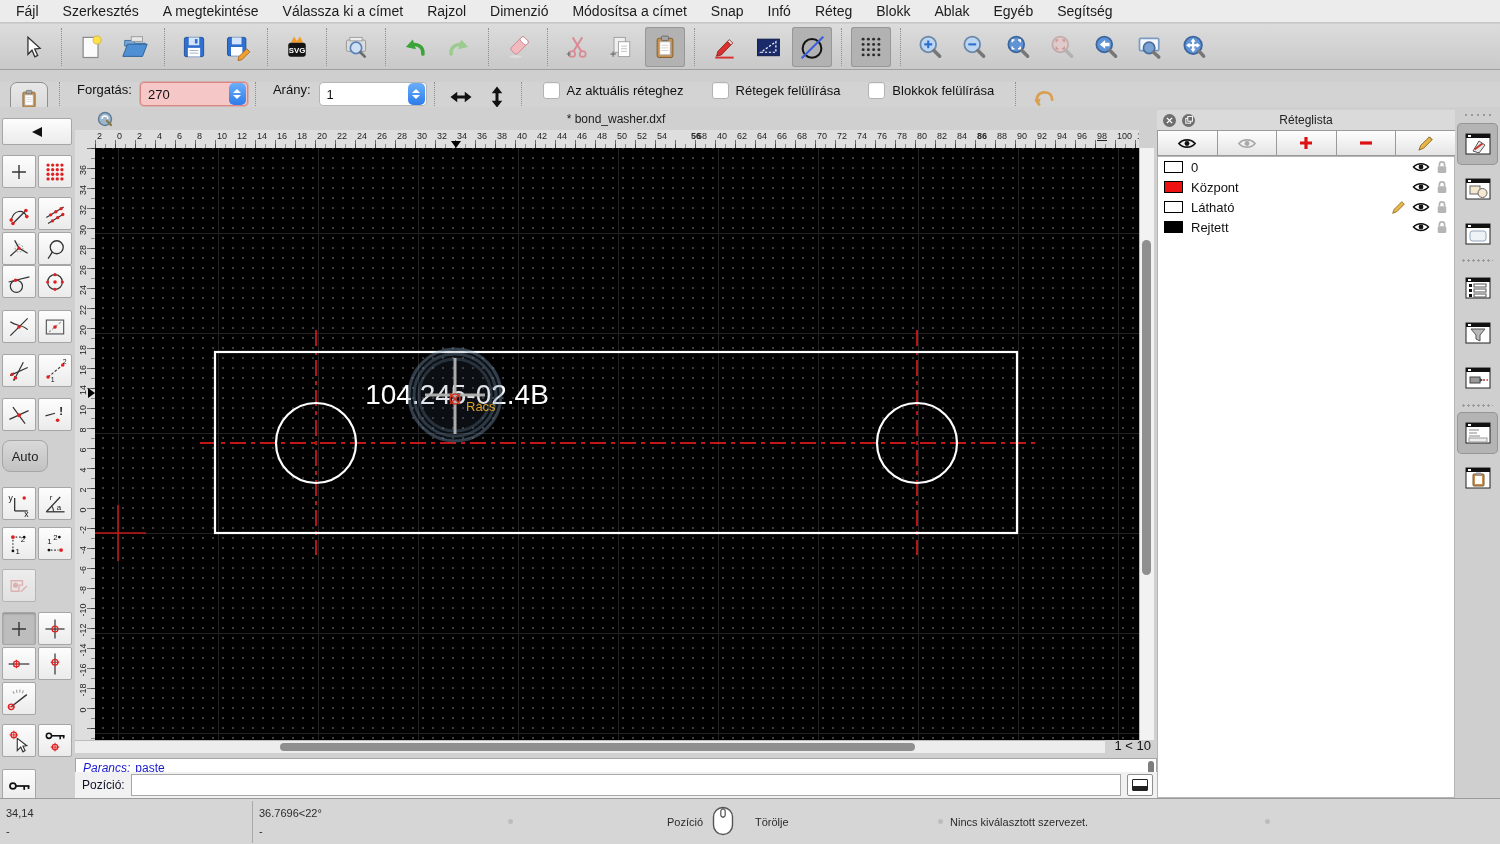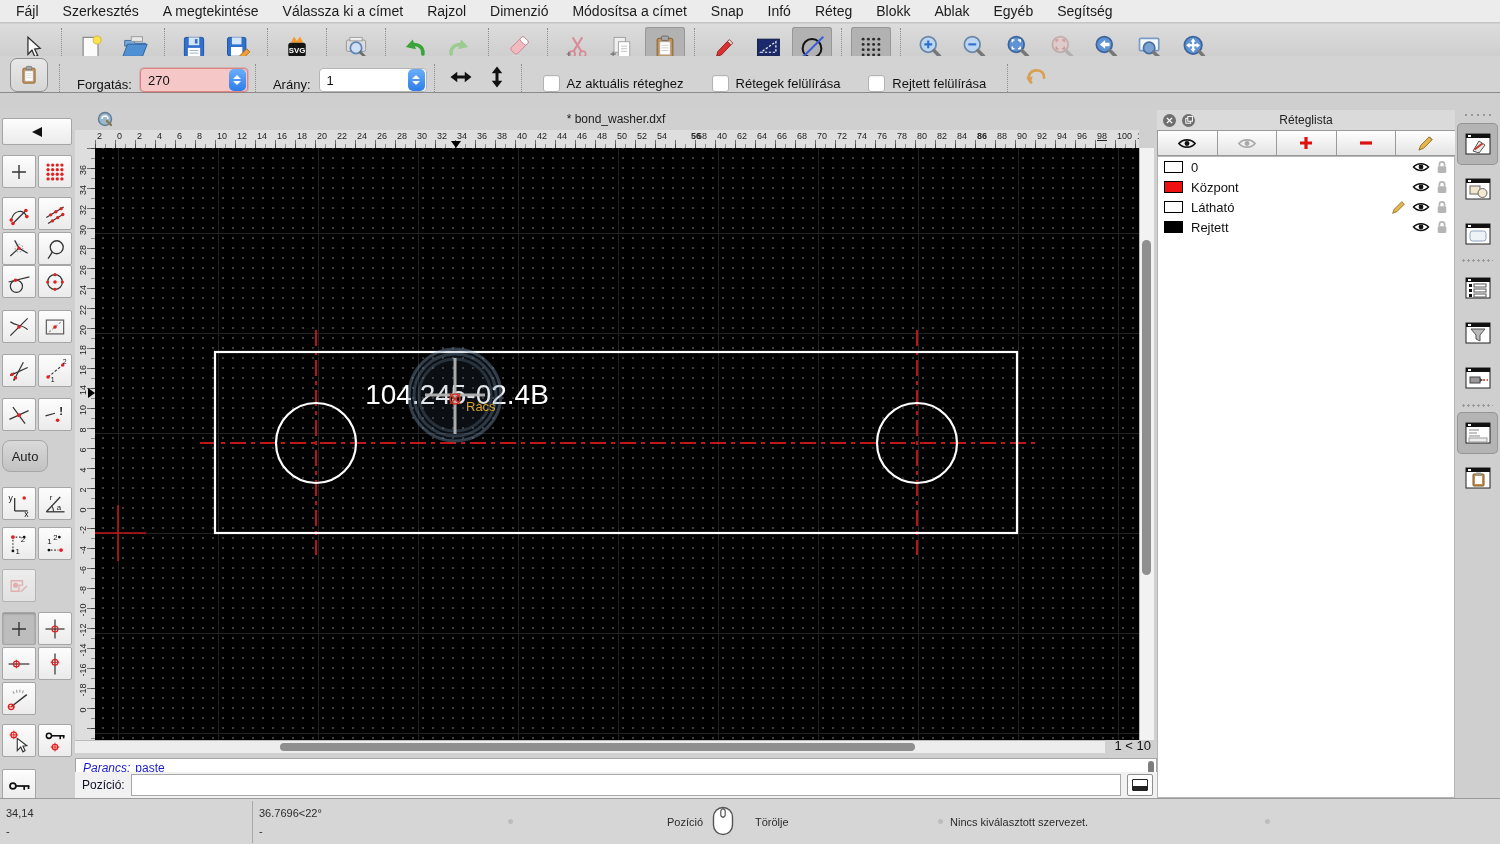--- a/index.html
+++ b/index.html
@@ -8,21 +8,21 @@
   
   .menubar{position:absolute;left:0;top:0;width:1500px;height:23px;background:#ececec;border-bottom:1px solid #c6c6c6;display:flex;align-items:center;gap:24px;padding-left:16px;box-sizing:border-box;font-size:14px;color:#1b1b1b;}
   .menu-item{white-space:nowrap;cursor:default;}
   
   .toolbar{position:absolute;left:0;top:24px;width:1500px;height:46px;background:linear-gradient(#dcdcdc,#c9c9c9);border-bottom:1px solid #9f9f9f;display:flex;align-items:center;padding-left:10px;box-sizing:border-box;}
   .tbtn{width:40px;height:40px;display:flex;align-items:center;justify-content:center;border-radius:3px;margin:0 2px;}
   .tbtn.active{background:#b2b2b2;box-shadow:inset 0 0 0 1px #979797;}
   .tbtn.disabled{opacity:.55;}
   .vsep{width:0;height:38px;border-left:1px dotted #8d8d8d;margin:0 7px;}
   
-  .optbar{position:absolute;left:0;top:56px;width:1500px;height:37px;background:#d3d3d3;border-bottom:1px solid #8b8b8b;display:flex;align-items:flex-end;padding-left:10px;box-sizing:border-box;font-size:13px;color:#111;}
+  .optbar{position:absolute;left:0;top:82px;width:1500px;height:37px;background:#d3d3d3;border-bottom:1px solid #8b8b8b;display:flex;align-items:flex-start;padding-left:10px;box-sizing:border-box;font-size:13px;color:#111;}
   .optbar .vsep{height:28px;}
   .opt-label{margin:0 8px 0 10px;}
   .spinfield{height:24px;border:1px solid #b5b5b5;border-radius:4px;background:#fff;display:flex;align-items:center;width:108px;box-sizing:border-box;padding-left:7px;font-size:13px;justify-content:space-between;}
   .spinfield.pink{background:#f6c7c7;border-color:#d98686;box-shadow:0 0 0 1px rgba(214,80,80,.25);}
   .stepper{width:17px;height:22px;margin-right:1px;border-radius:5px;background:linear-gradient(#6aaefc,#2d7ce9);display:flex;flex-direction:column;align-items:center;justify-content:center;gap:2px;}
   .stepper i{width:0;height:0;border-left:4px solid transparent;border-right:4px solid transparent;}
   .stepper i.up{border-bottom:4px solid #fff;}
   .stepper i.dn{border-top:4px solid #fff;}
   .opt-check{display:flex;align-items:center;margin:0 14px;gap:7px;cursor:default;}
   .opt-check .box{width:15px;height:15px;background:#fff;border:1px solid #b3b3b3;border-radius:3px;box-shadow:inset 0 1px 1px rgba(0,0,0,.06);}
@@ -367,21 +367,21 @@
       <span class="opt-check">
         <span class="box"></span>
         <span>Az aktuális réteghez</span>
       </span>
       <span class="opt-check">
         <span class="box"></span>
         <span>Rétegek felülírása</span>
       </span>
       <span class="opt-check">
         <span class="box"></span>
-        <span>Rejtett felülírása</span>
+        <span>Blokkok felülírása</span>
       </span>
     </div>
   <div class="vsep"></div>
   <div class="tbtn" style="width:38px;height:32px;">
     <svg width="26" height="26" viewBox="0 0 32 32">
         <path d="M10 24 C4 18 8 9 17 9 C23 9 26 13 26 18" fill="none" stroke="#d8a050" stroke-width="3.4" stroke-linecap="round"></path>
         <path d="M4 18 L12 16.5 L9 25 Z" fill="#d8a050"></path>
       </svg>
   </div>
 </div>

